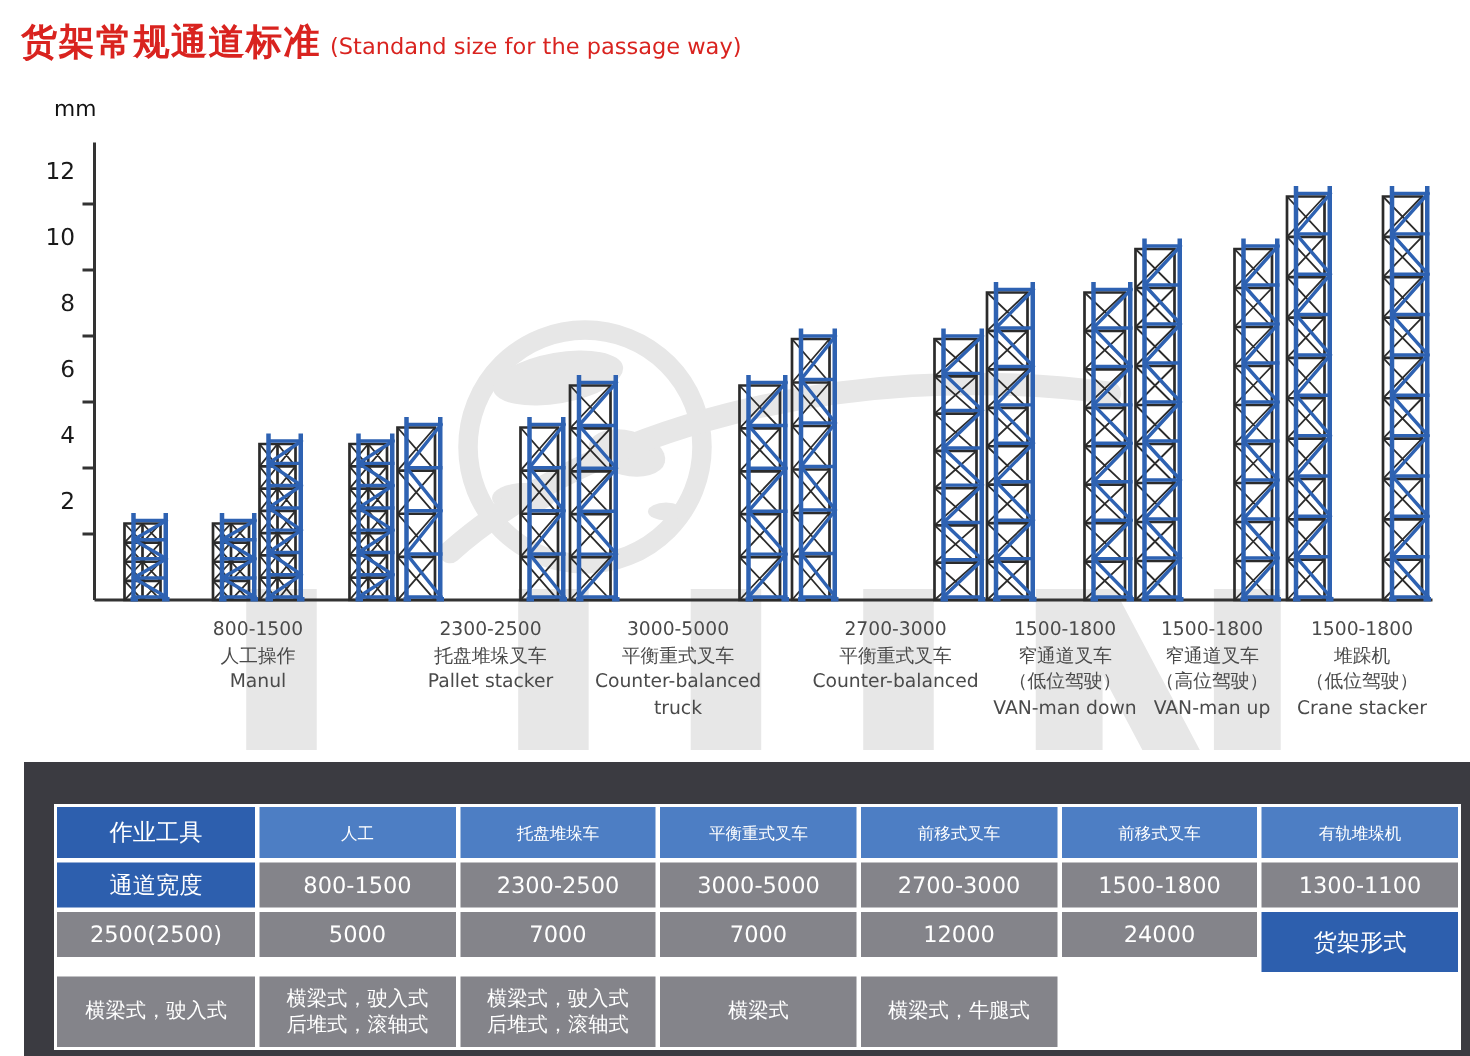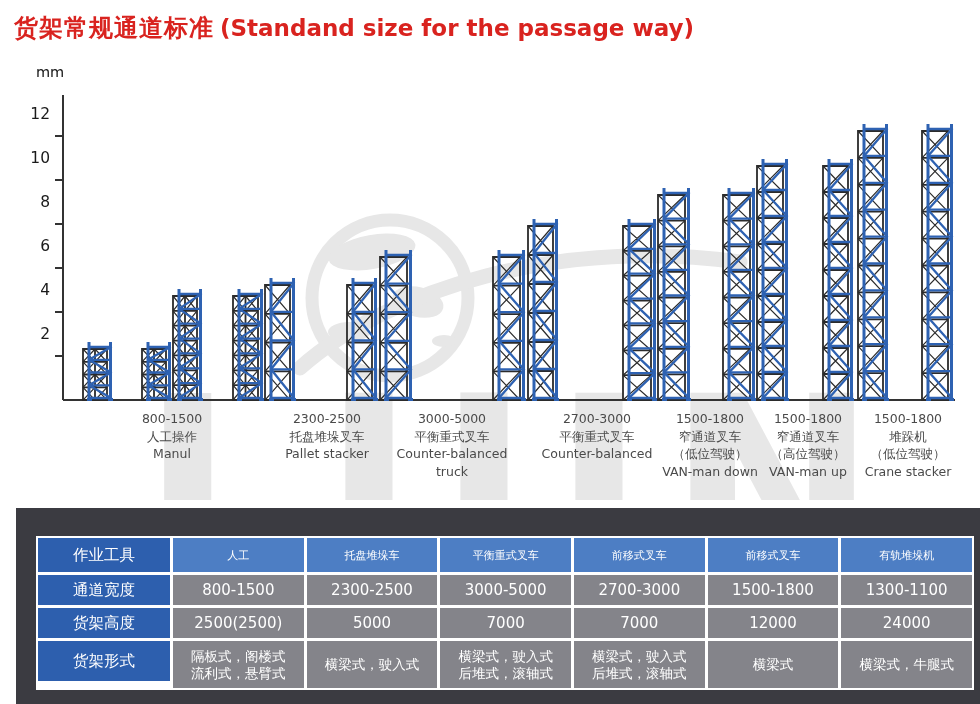--- a/index.html
+++ b/index.html
@@ -1,21 +1,21 @@
 <!DOCTYPE html>
 <html><head>
 <meta charset="utf-8">
 <style>
   html,body{margin:0;padding:0;background:#fff;}
   body{width:980px;height:704px;position:relative;overflow:hidden;
        font-family:"DejaVu Sans","Liberation Sans",sans-serif;}
   .page{position:absolute;inset:0;background:#fff;}
   .title{position:absolute;left:14px;top:12px;display:flex;align-items:baseline;white-space:nowrap;}
   .title .zh{font-size:24px;font-weight:bold;color:#d9231f;letter-spacing:1px;}
-  .title .en{font-size:23px;color:#d9231f;margin-left:6px;font-weight:bold;}
+  .title .en{font-size:15px;color:#d9231f;margin-left:6px;}
   #chart-svg{position:absolute;left:0;top:0;}
   .xlabel{position:absolute;transform:translateX(-50%);text-align:center;
           font-size:12.5px;line-height:17.5px;color:#4a4a4a;white-space:pre-line;width:150px;}
   .panel{position:absolute;left:16px;top:508px;width:980px;height:196px;background:#3b3b41;}
   .spec-table{position:absolute;left:20px;top:28px;width:934px;
               display:grid;grid-template-columns:132px repeat(6,1fr);
               grid-auto-rows:auto;gap:3px;background:#fff;border:2px solid #fff;}
   .cell{display:flex;align-items:center;justify-content:center;color:#fff;text-align:center;}
   .cell.hdr{background:#4d7ec4;font-size:11px;height:34px;}
   .cell.rowhdr{background:#2d5fae;font-size:15.5px;}
@@ -240,30 +240,27 @@
         <div class="cell hdr">前移式叉车</div>
         <div class="cell hdr">前移式叉车</div>
         <div class="cell hdr">有轨堆垛机</div>
         <div class="cell rowhdr" style="height: 30px;">通道宽度</div>
         <div class="cell val">800-1500</div>
         <div class="cell val">2300-2500</div>
         <div class="cell val">3000-5000</div>
         <div class="cell val">2700-3000</div>
         <div class="cell val">1500-1800</div>
         <div class="cell val">1300-1100</div>
-        <div class="cell rowhdr" style="height: 30px;">货架高度</div>
         <div class="cell val">2500(2500)</div>
         <div class="cell val">5000</div>
         <div class="cell val">7000</div>
         <div class="cell val">7000</div>
         <div class="cell val">12000</div>
         <div class="cell val">24000</div>
         <div class="cell rowhdr" style="height: 40px;">货架形式</div>
-        <div class="cell form">隔板式，阁楼式
-流利式，悬臂式</div>
         <div class="cell form">横梁式，驶入式</div>
         <div class="cell form">横梁式，驶入式
 后堆式，滚轴式</div>
         <div class="cell form">横梁式，驶入式
 后堆式，滚轴式</div>
         <div class="cell form">横梁式</div>
         <div class="cell form">横梁式，牛腿式</div>
       </div>
   </div>
 

